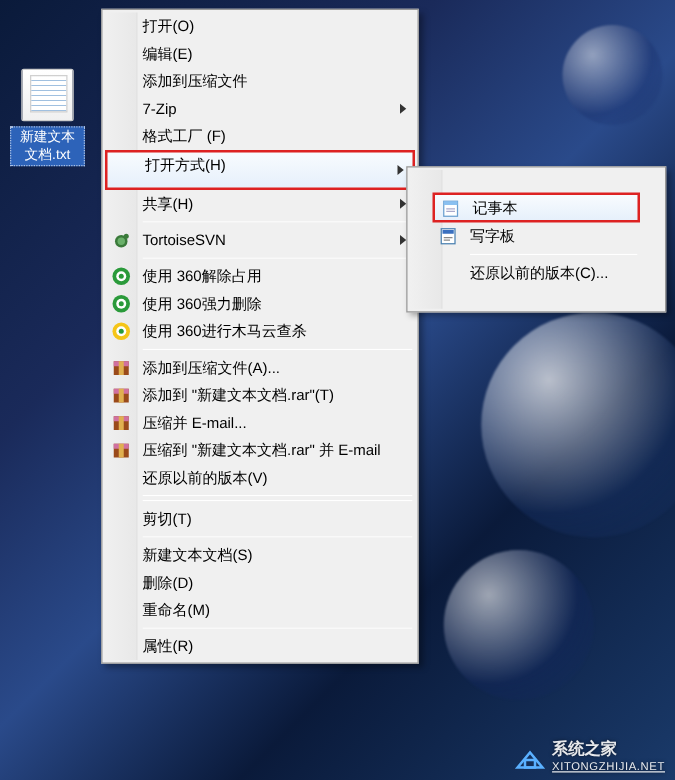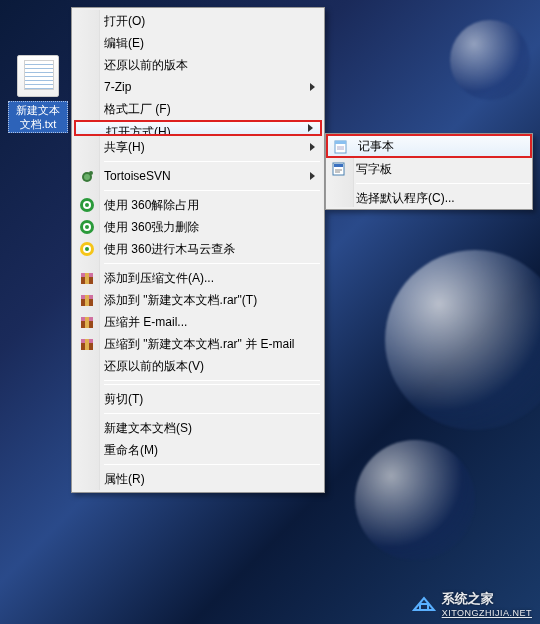--- a/index.html
+++ b/index.html
@@ -32,41 +32,41 @@
     background: repeating-linear-gradient(#fff 0 3px, #a0c0e0 3px 4px);
     border: 1px solid #d0d0d0;
   }
   .desktop-icon .label {
     background: rgba(49,106,197,0.9); color: #fff;
     padding: 1px 2px; font-size: 11px; line-height: 14px;
     border: 1px dotted rgba(255,255,255,0.6);
   }
 
   .context-menu {
-    position: absolute; top: 7px; left: 71px; width: 254px;
+    position: absolute; top: 7px; left: 81px; width: 254px;
     background: #f0f0f0;
     border: 1px solid #979797;
     box-shadow: 3px 3px 5px rgba(0,0,0,0.35);
     padding: 2px;
   }
   .icon-col {
     position: absolute; top: 2px; bottom: 2px; left: 2px; width: 26px;
     background: linear-gradient(to right, #f0f0f0, #e8e8e8);
     border-right: 1px solid #e0e0e0;
   }
   .menu-item {
     position: relative; height: 22px; line-height: 22px;
     padding-left: 30px; padding-right: 18px;
     white-space: nowrap; overflow: hidden;
     color: #000;
     cursor: default;
   }
   .menu-item.highlight {
     border: 2px solid #d22;
-    height: 16px; line-height: 20px;
+    height: 32px; line-height: 20px;
     background: linear-gradient(#f8fbfe, #e6f0fb);
   }
   .menu-item .arrow {
     position: absolute; right: 6px; top: 0; bottom: 0; width: 8px;
     display: flex; align-items: center; justify-content: center;
   }
   .menu-item .arrow::before {
     content: ""; border-left: 5px solid #333; border-top: 4px solid transparent; border-bottom: 4px solid transparent;
   }
   .menu-item .icon {
@@ -74,35 +74,35 @@
   }
   .separator {
     height: 1px; margin: 3px 2px 3px 30px; background: #e0e0e0; border-bottom: 1px solid #fff;
   }
 
   .submenu {
     position: absolute; top: 133px; left: 325px; width: 208px;
     background: #f0f0f0;
     border: 1px solid #979797;
     box-shadow: 3px 3px 5px rgba(0,0,0,0.35);
-    padding: 0;
+    padding: 20px;
   }
   .submenu .icon-col { width: 26px; }
   .submenu .menu-item.highlight {
     border: 2px solid #d22;
     height: 24px; line-height: 20px;
   }
 
   
   .ic { width: 16px; height: 16px; display: block; }
 
   .watermark {
     position: absolute; right: 8px; bottom: 6px;
     color: rgba(255,255,255,0.9); font-size: 13px; font-weight: bold;
-    display: flex; align-items: flex-start; gap: 4px;
+    display: flex; align-items: flex-end; gap: 4px;
     text-shadow: 0 0 3px rgba(0,0,0,0.6);
   }
   .watermark .logo {
     width: 28px; height: 24px; position: relative;
   }
   .watermark .sub { font-size: 9px; display: block; letter-spacing: 0.5px; font-weight: normal; text-decoration: underline; }
 </style>
 </head>
 <body>
 
@@ -113,21 +113,21 @@
 <div class="desktop-icon">
   <div class="fileicon"></div>
   <div class="label">新建文本文档.txt</div>
 </div>
 
 <div class="context-menu">
   <div class="icon-col"></div>
 
   <div class="menu-item"><span>打开(O)</span></div>
   <div class="menu-item"><span>编辑(E)</span></div>
-  <div class="menu-item"><span>还原以前的版本</span></div>
+  <div class="menu-item"><span>添加到压缩文件</span></div>
   <div class="menu-item"><span>7-Zip</span><span class="arrow"></span></div>
   <div class="menu-item"><span>格式工厂 (F)</span></div>
 
   <div class="menu-item highlight"><span>打开方式(H)</span><span class="arrow"></span></div>
 
   <div class="menu-item"><span>共享(H)</span><span class="arrow"></span></div>
 
   <div class="separator"></div>
 
   <div class="menu-item">
@@ -221,20 +221,21 @@
   <div class="separator"></div>
 
 
   <div class="separator"></div>
 
   <div class="menu-item"><span>剪切(T)</span></div>
 
   <div class="separator"></div>
 
   <div class="menu-item"><span>新建文本文档(S)</span></div>
+  <div class="menu-item"><span>删除(D)</span></div>
   <div class="menu-item"><span>重命名(M)</span></div>
 
   <div class="separator"></div>
 
   <div class="menu-item"><span>属性(R)</span></div>
 </div>
 
 <div class="submenu">
   <div class="icon-col"></div>
 
@@ -257,21 +258,21 @@
           <line x1="4" y1="9" x2="11" y2="9" stroke="#888" stroke-width="1"></line>
           <line x1="4" y1="11" x2="9" y2="11" stroke="#888" stroke-width="1"></line>
         </svg>
       </span>
     <span>写字板</span>
   </div>
 
   <div class="separator"></div>
 
   <div class="menu-item">
-    <span>选择默认程序(C)...</span>
+    <span>还原以前的版本(C)...</span>
   </div>
 </div>
 
 <div class="watermark">
   <span class="logo">
     <svg viewBox="0 0 28 24" width="28" height="24">
         <path d="M4 20 L14 8 L24 20 Z" fill="none" stroke="#5ab0ff" stroke-width="2"></path>
         <rect x="10" y="14" width="8" height="6" fill="none" stroke="#5ab0ff" stroke-width="2"></rect>
       </svg>
   </span>

